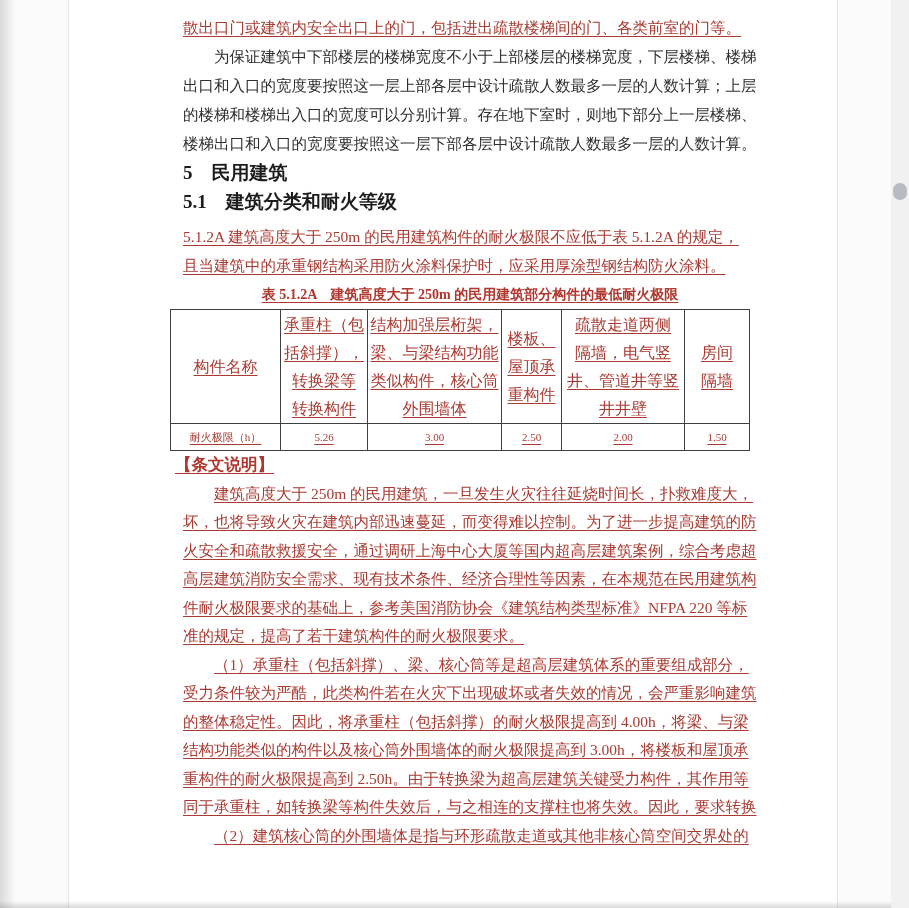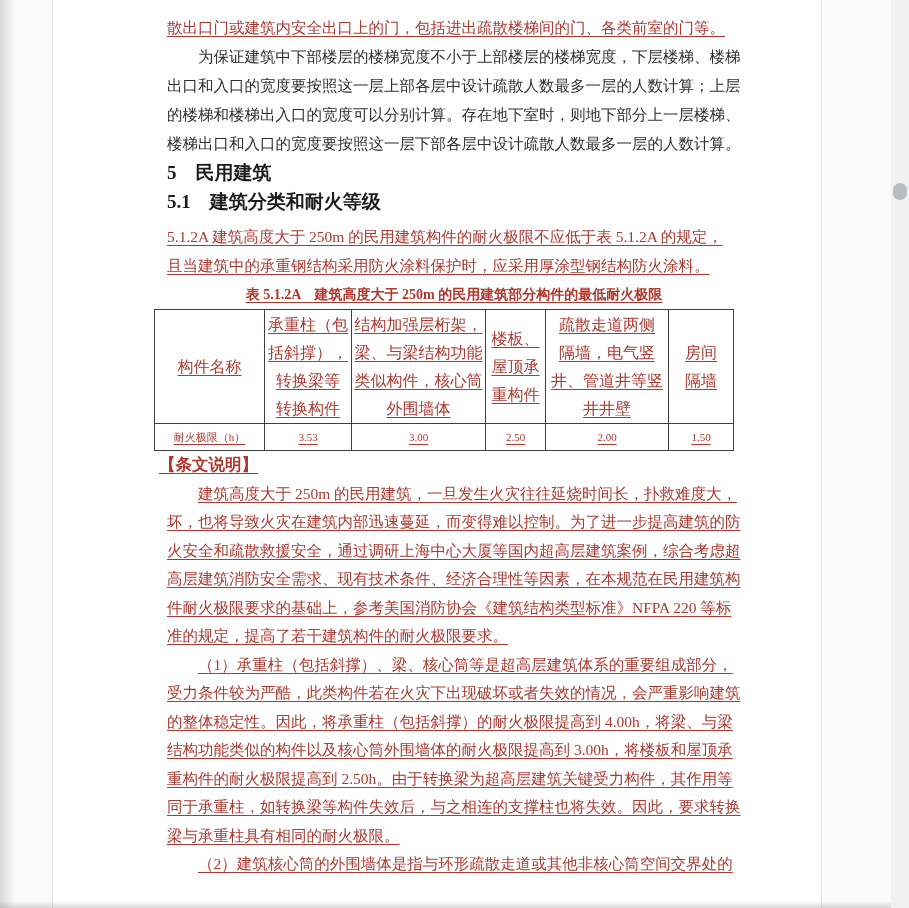--- a/index.html
+++ b/index.html
@@ -12,21 +12,21 @@
   html,body{margin:0;padding:0;}
   body{
     width:909px;height:908px;overflow:hidden;
     background:#fbfbfb;
     font-family:"Liberation Serif","DejaVu Serif",serif;
   }
   .viewport{position:relative;width:909px;height:908px;overflow:hidden;}
 
   
   .page{
-    position:absolute;left:52px;top:0;width:770px;height:908px;
+    position:absolute;left:68px;top:0;width:770px;height:908px;
     box-sizing:border-box;
     background:#ffffff;
     border-left:1px solid #e6e6e6;
     border-right:1px solid #e6e6e6;
     padding:13px 80px 0 114px;
     overflow:hidden;
   }
 
   
   .ln{
@@ -144,21 +144,21 @@
 重构件</td>
             <td class="hd">疏散走道两侧
 隔墙，电气竖
 井、管道井等竖
 井井壁</td>
             <td class="hd">房间
 隔墙</td>
           </tr>
           <tr>
             <td class="vl">耐火极限（h）</td>
-            <td class="vl">3.53</td>
+            <td class="vl">5.26</td>
             <td class="vl">3.00</td>
             <td class="vl">2.50</td>
             <td class="vl">2.00</td>
             <td class="vl">1.50</td>
           </tr>
         </tbody>
       </table>
     <div id="flow-bottom">
         <div class="ln label">【条文说明】</div>
         <div class="ln red indent">建筑高度大于 250m 的民用建筑，一旦发生火灾往往延烧时间长，扑救难度大，</div>
@@ -166,21 +166,20 @@
         <div class="ln red">火安全和疏散救援安全，通过调研上海中心大厦等国内超高层建筑案例，综合考虑超</div>
         <div class="ln red">高层建筑消防安全需求、现有技术条件、经济合理性等因素，在本规范在民用建筑构</div>
         <div class="ln red">件耐火极限要求的基础上，参考美国消防协会《建筑结构类型标准》NFPA 220 等标</div>
         <div class="ln red">准的规定，提高了若干建筑构件的耐火极限要求。</div>
         <div class="ln red indent">（1）承重柱（包括斜撑）、梁、核心筒等是超高层建筑体系的重要组成部分，</div>
         <div class="ln red">受力条件较为严酷，此类构件若在火灾下出现破坏或者失效的情况，会严重影响建筑</div>
         <div class="ln red">的整体稳定性。因此，将承重柱（包括斜撑）的耐火极限提高到 4.00h，将梁、与梁</div>
         <div class="ln red">结构功能类似的构件以及核心筒外围墙体的耐火极限提高到 3.00h，将楼板和屋顶承</div>
         <div class="ln red">重构件的耐火极限提高到 2.50h。由于转换梁为超高层建筑关键受力构件，其作用等</div>
         <div class="ln red">同于承重柱，如转换梁等构件失效后，与之相连的支撑柱也将失效。因此，要求转换</div>
-        <div class="ln red">梁与承重柱具有相同的耐火极限。</div>
         <div class="ln red indent">（2）建筑核心筒的外围墙体是指与环形疏散走道或其他非核心筒空间交界处的</div>
       </div>
   </div>
   <div class="edge-left"></div>
   <div class="edge-bottom"></div>
   <div class="sb-track">
     <div class="sb-thumb"></div>
   </div>
 </div>
 

